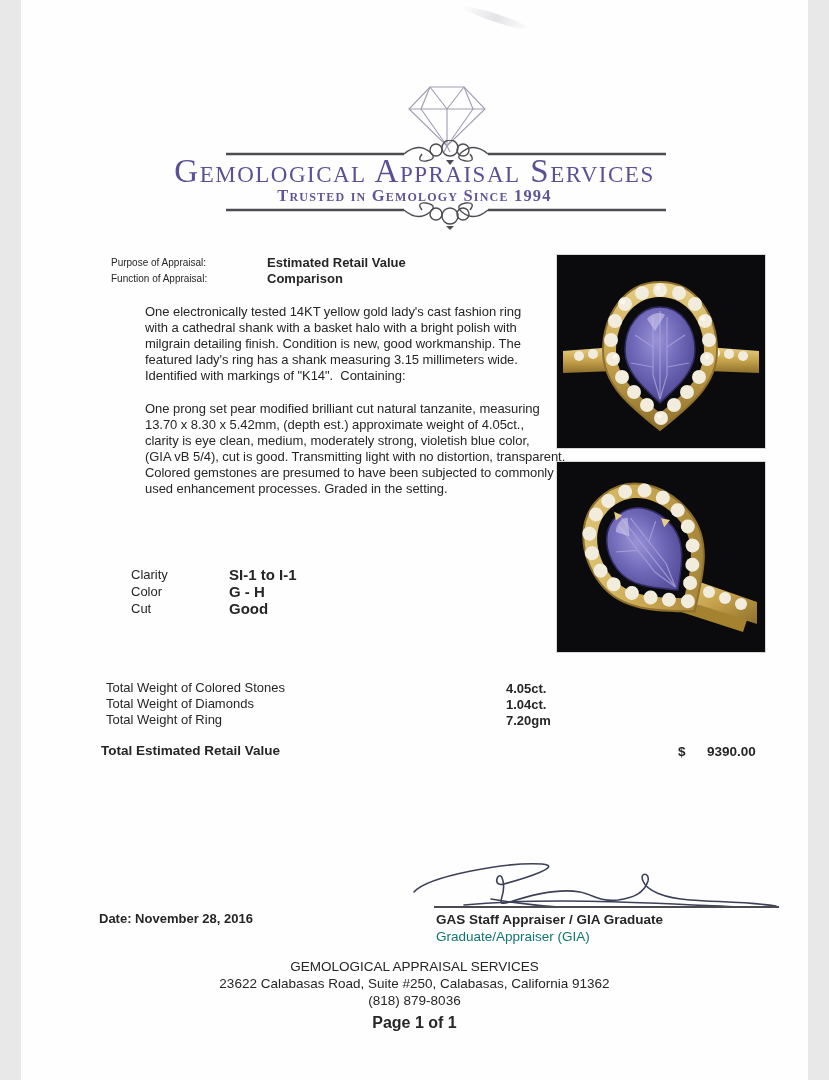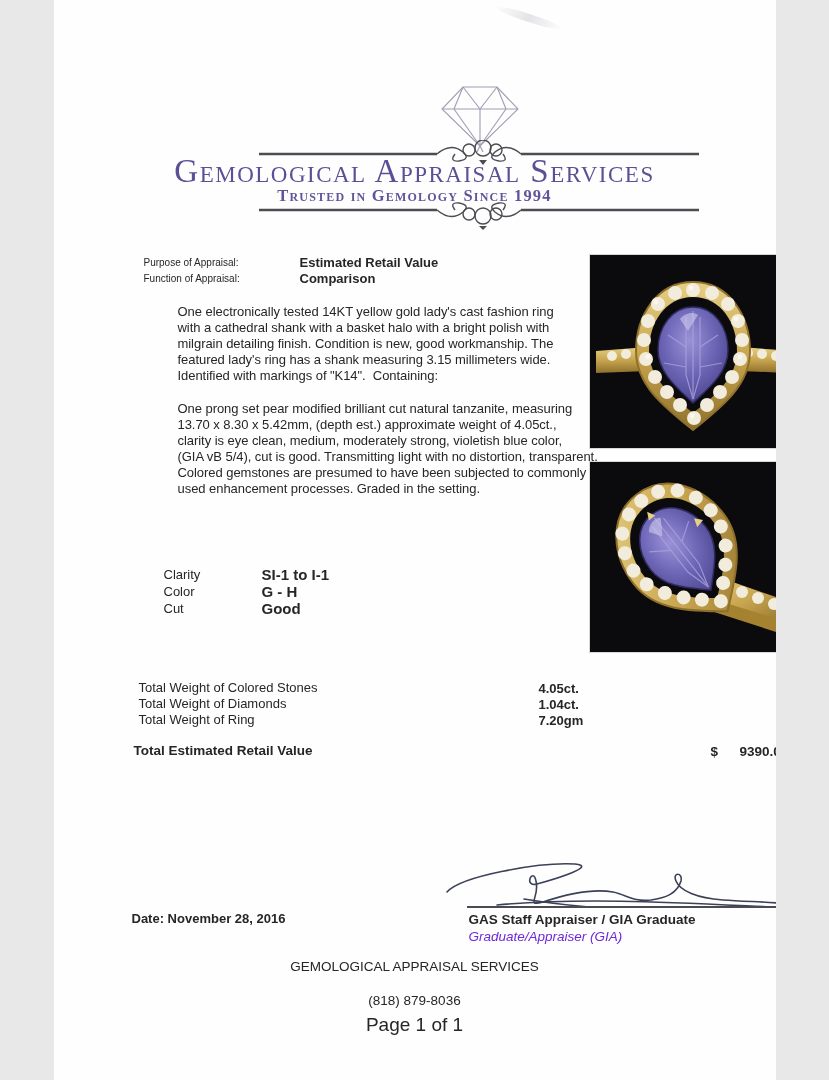--- a/index.html
+++ b/index.html
@@ -1,17 +1,17 @@
 <!DOCTYPE html>
 <html><head>
 <meta charset="utf-8">
 <style>
   html,body{margin:0;padding:0;background:#e8e8e8;}
   .page{
-    position:relative;width:722px;height:1080px;background:#fefefe;
+    position:relative;width:787px;height:1080px;background:#fefefe;
     margin:0 auto;overflow:hidden;
     font-family:"Liberation Sans", sans-serif;color:#262626;
   }
   .abs{position:absolute;}
   
   .logo-title{
     left:0;right:0;top:153px;text-align:center;
     font-family:"Liberation Serif", serif;
     font-variant:small-caps;font-size:33px;letter-spacing:1.5px;
     color:#5a5096;font-weight:500;
@@ -31,23 +31,23 @@
   .tot-label{font-size:13px;line-height:16px;}
   .tot-value{font-size:13px;line-height:16px;font-weight:bold;}
   .grand-label{font-size:13.5px;font-weight:bold;}
   .grand-value{font-size:13.5px;font-weight:bold;}
   
   .photo{background:#0b0b0d;box-shadow:0 0 0 1px #d8d8d8;}
   
   .sig-line{border-bottom:2px solid #4a4a52;}
   .date-line{font-size:13px;font-weight:bold;}
   .signer-title{font-size:13.5px;font-weight:bold;}
-  .signer-sub{font-size:13.5px;font-style:italic;color:#6d28d9;}
+  .signer-sub{font-size:13.5px;color:#0f766e;}
   .footer-line{left:0;right:0;text-align:center;font-size:13.5px;}
-  .footer-page{left:0;right:0;text-align:center;font-size:19px;font-weight:normal;}
+  .footer-page{left:0;right:0;text-align:center;font-size:16px;font-weight:bold;}
   .smudge{width:70px;height:8px;background:linear-gradient(100deg,transparent,#d9d7dc,transparent);
           transform:rotate(18deg);opacity:.7;border-radius:50%;}
 </style>
 </head>
 <body>
 
 <div class="page">
 
   <div class="abs smudge" style="left:440px;top:14px;"></div>
 
@@ -270,16 +270,17 @@
       <path d="M85,49 C150,60 230,63 305,59"></path>
     </g>
   </svg>
   <div class="abs sig-line" style="left:413px;top:890px;width:345px;height:16px;"></div>
 
   <div class="abs date-line" style="left:78px;top:911px;">Date: November 28, 2016</div>
   <div class="abs signer-title" style="left:415px;top:912px;">GAS Staff Appraiser / GIA Graduate</div>
   <div class="abs signer-sub" style="left:415px;top:929px;">Graduate/Appraiser (GIA)</div>
 
   <div class="abs footer-line" style="top:959px;">GEMOLOGICAL APPRAISAL SERVICES</div>
+  <div class="abs footer-line" style="top:976px;">23622 Calabasas Road, Suite #250, Calabasas, California 91362</div>
   <div class="abs footer-line" style="top:993px;">(818) 879-8036</div>
   <div class="abs footer-page" style="top:1014px;">Page 1 of 1</div>
 
 </div>
 
 </body></html>

